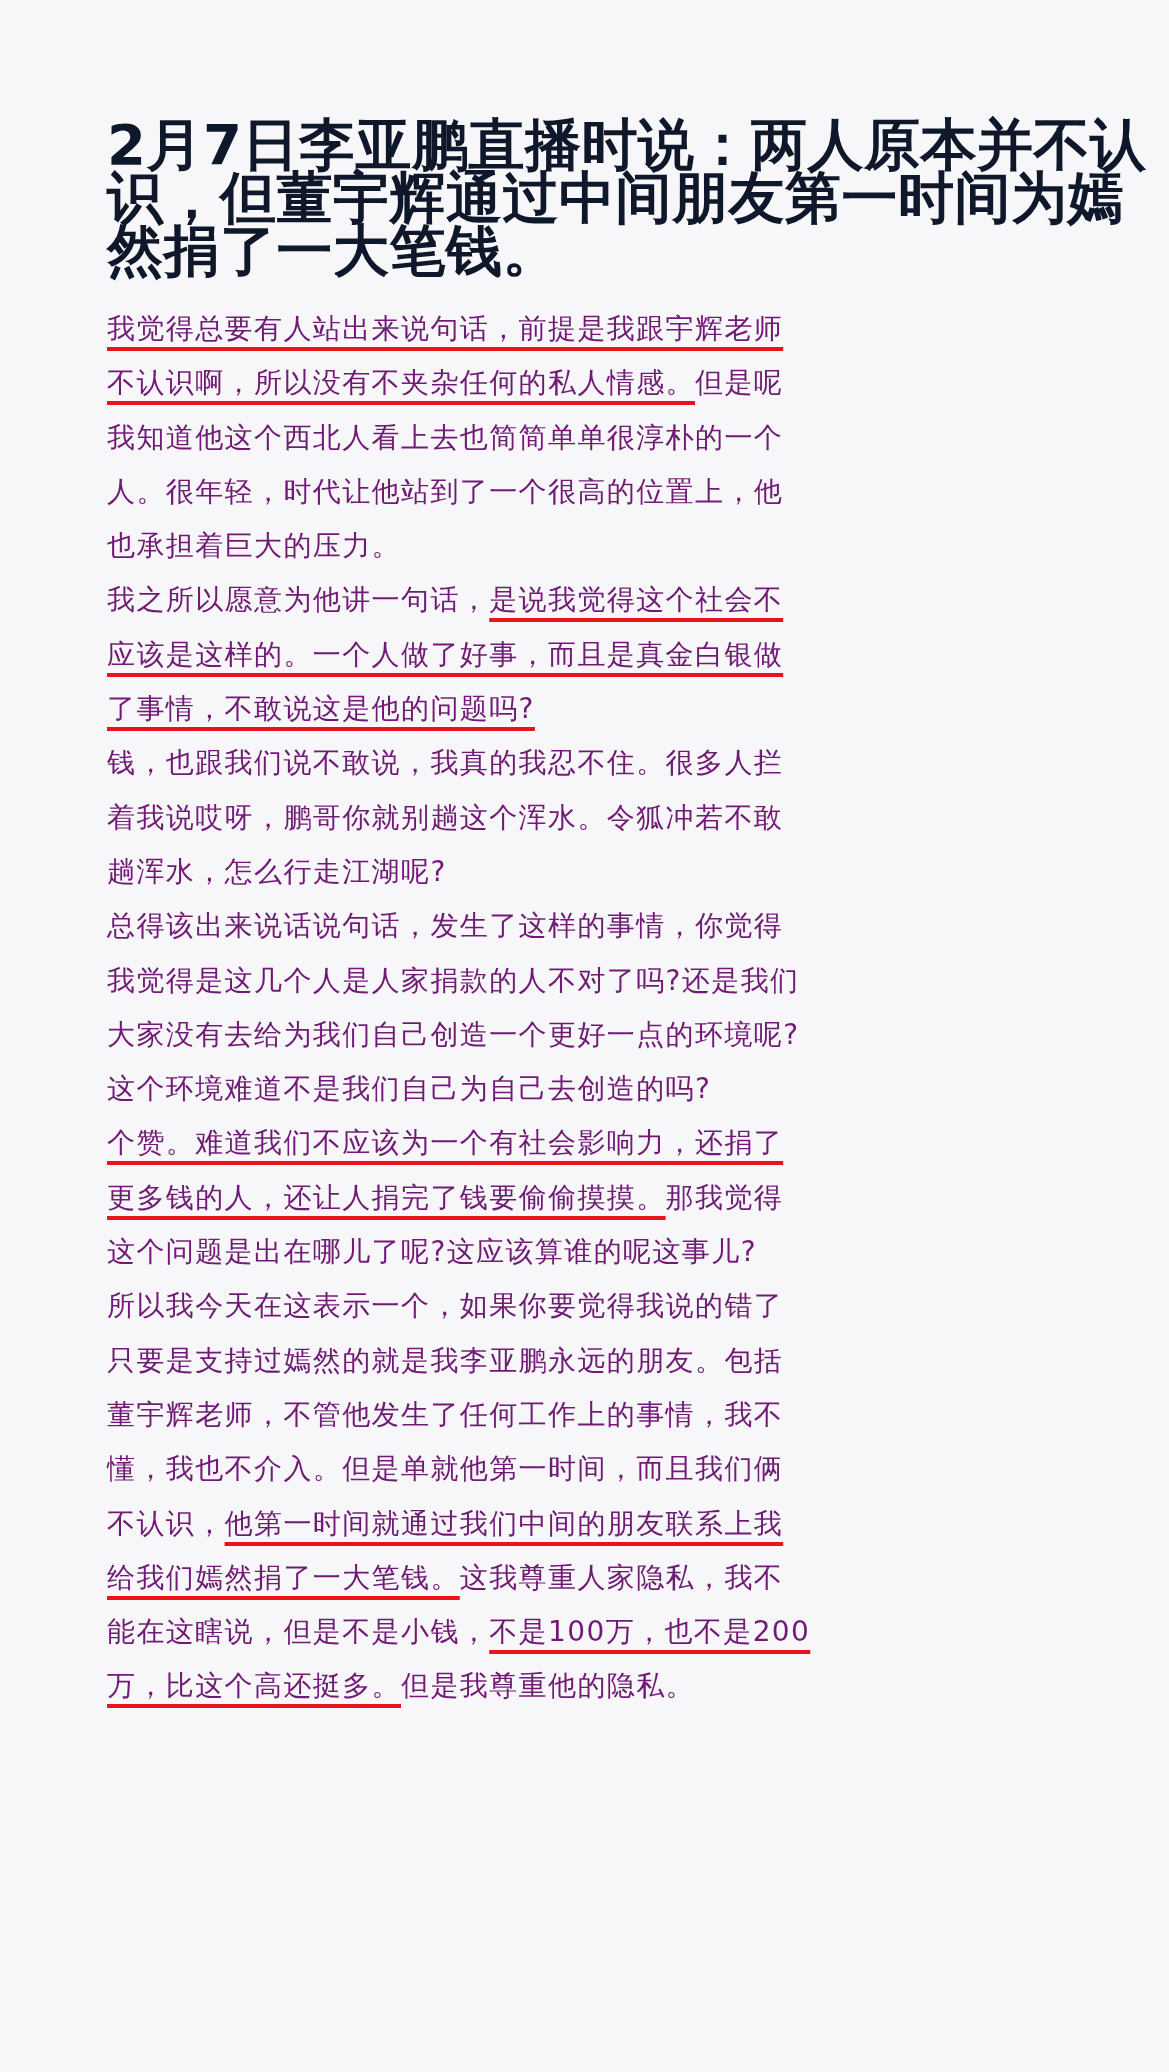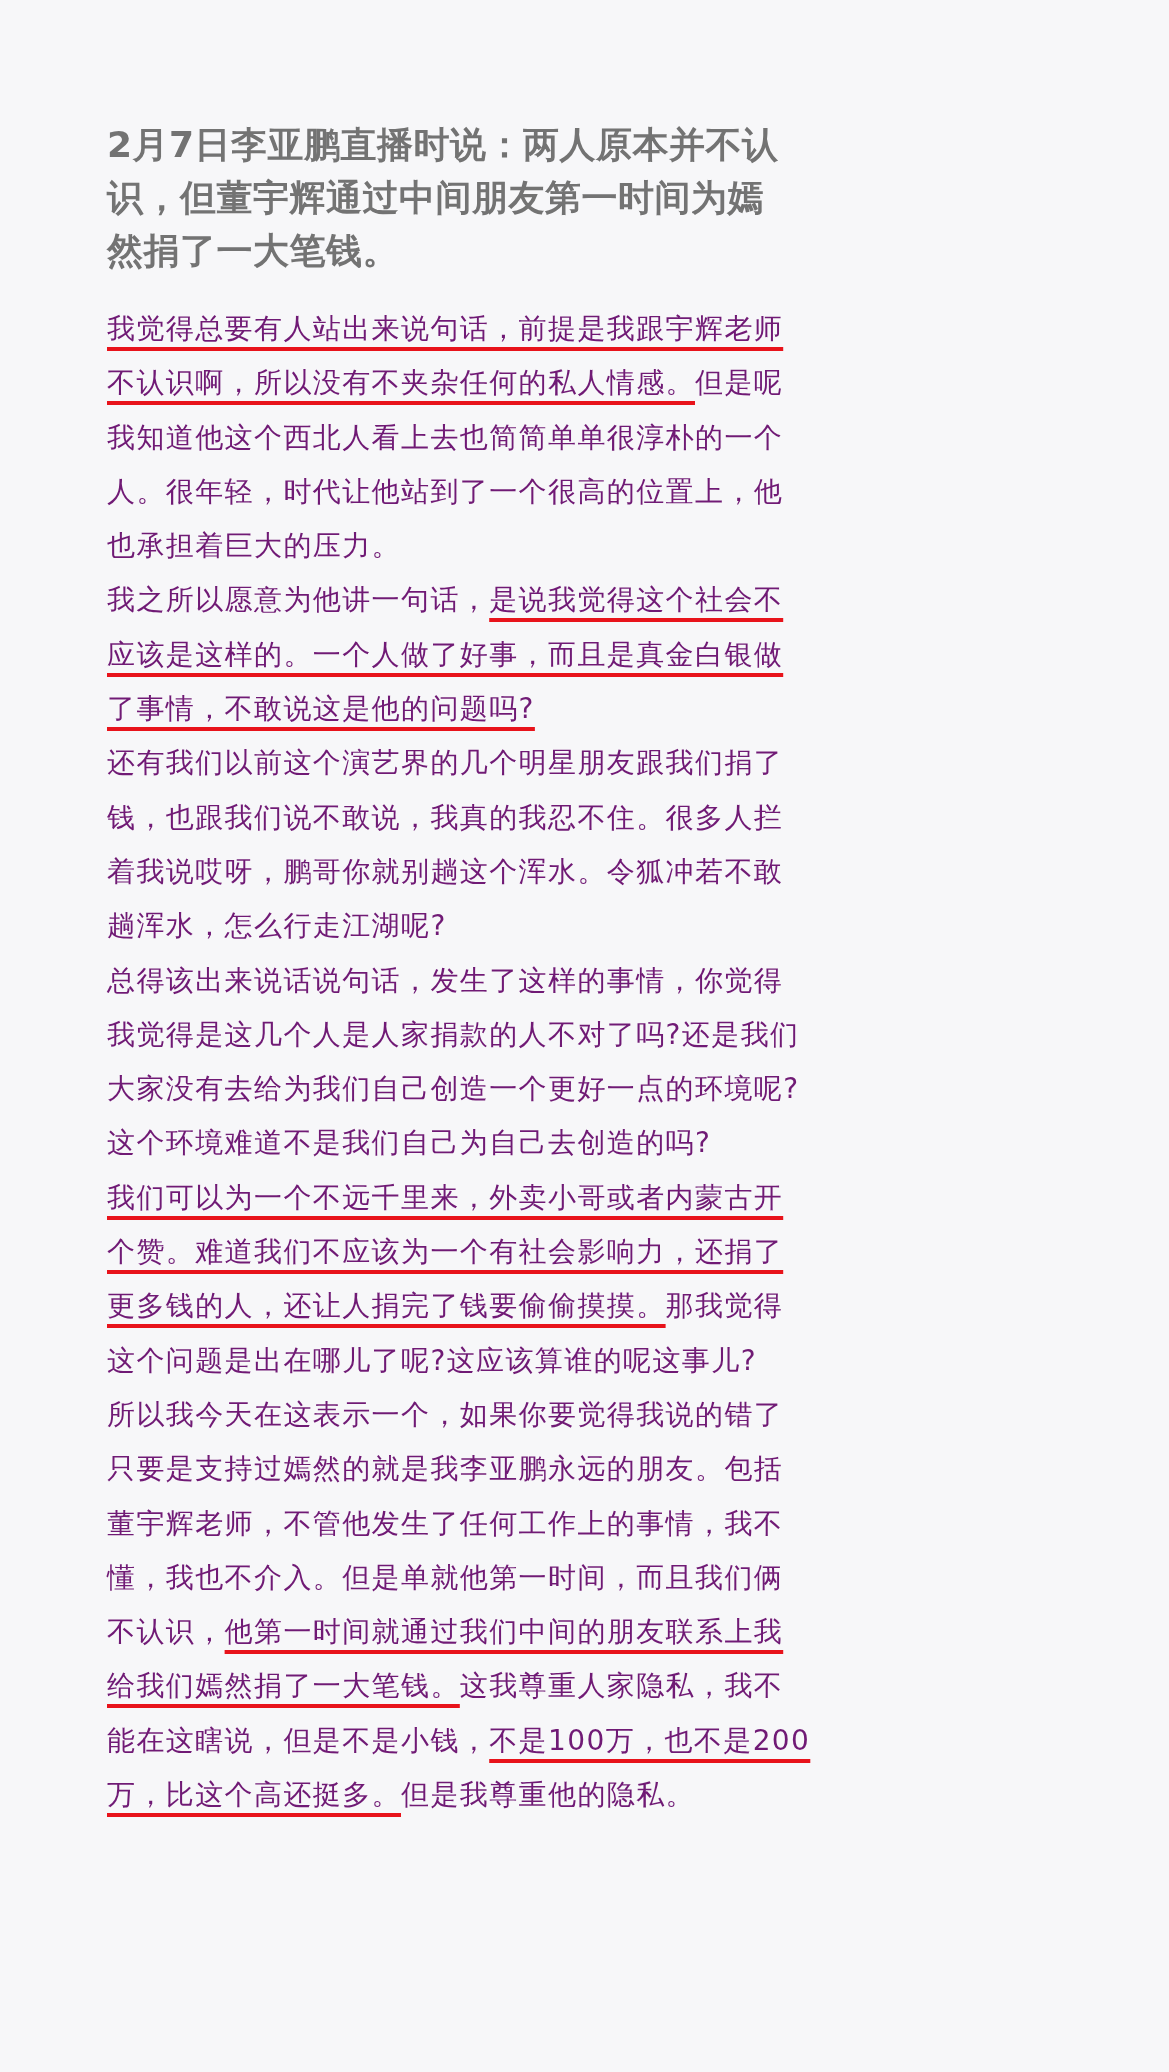--- a/index.html
+++ b/index.html
@@ -6,22 +6,22 @@
   body {
     width: 1169px; height: 2072px;
     background: #f7f7f9;
     font-family: "DejaVu Sans", "Liberation Sans", sans-serif;
     color: #111111;
     overflow: hidden;
   }
   .page { position: relative; width: 1169px; height: 2072px; }
   .title {
     position: absolute; left: 107px; top: 118px; width: 900px;
-    font-size: 36px; font-weight: bold; line-height: 53px;
-    letter-spacing: 0.5px; margin: 0; color: #737373;
+    font-size: 56px; font-weight: bold; line-height: 53px;
+    letter-spacing: 0.5px; margin: 0; color: #0f172a;
   }
   .title .tline { display: block; white-space: nowrap; }
   .body {
     position: absolute; left: 107px; top: 302px; width: 900px;
   }
   .line {
     display: block; white-space: nowrap;
     font-size: 28px; line-height: 54.3px; height: 54.3px;
     letter-spacing: 1.4px; color: #701a75;
   }
@@ -44,29 +44,27 @@
 
   <div class="body" id="quote-body">
       <span class="line"><span></span><span class="hl" style="text-decoration-color: rgb(232, 19, 27);">我觉得总要有人站出来说句话，前提是我跟宇辉老师</span><span></span></span>
       <span class="line"><span></span><span class="hl" style="text-decoration-color: rgb(232, 19, 27);">不认识啊，所以没有不夹杂任何的私人情感。</span><span>但是呢</span></span>
       <span class="line"><span>我知道他这个西北人看上去也简简单单很淳朴的一个</span><span class="hl" style="text-decoration-color: rgb(232, 19, 27);"></span><span></span></span>
       <span class="line"><span>人。很年轻，时代让他站到了一个很高的位置上，他</span><span class="hl" style="text-decoration-color: rgb(232, 19, 27);"></span><span></span></span>
       <span class="line"><span>也承担着巨大的压力。</span><span class="hl" style="text-decoration-color: rgb(232, 19, 27);"></span><span></span></span>
       <span class="line"><span>我之所以愿意为他讲一句话，</span><span class="hl" style="text-decoration-color: rgb(232, 19, 27);">是说我觉得这个社会不</span><span></span></span>
       <span class="line"><span></span><span class="hl" style="text-decoration-color: rgb(232, 19, 27);">应该是这样的。一个人做了好事，而且是真金白银做</span><span></span></span>
       <span class="line"><span></span><span class="hl" style="text-decoration-color: rgb(232, 19, 27);">了事情，不敢说这是他的问题吗?</span><span></span></span>
-      <span class="line"><span>还有我们以前这个演艺界的几个明星朋友跟我们捐了</span><span class="hl" style="text-decoration-color: rgb(232, 19, 27);"></span><span></span></span>
       <span class="line"><span>钱，也跟我们说不敢说，我真的我忍不住。很多人拦</span><span class="hl" style="text-decoration-color: rgb(232, 19, 27);"></span><span></span></span>
       <span class="line"><span>着我说哎呀，鹏哥你就别趟这个浑水。令狐冲若不敢</span><span class="hl" style="text-decoration-color: rgb(232, 19, 27);"></span><span></span></span>
       <span class="line"><span>趟浑水，怎么行走江湖呢?</span><span class="hl" style="text-decoration-color: rgb(232, 19, 27);"></span><span></span></span>
       <span class="line"><span>总得该出来说话说句话，发生了这样的事情，你觉得</span><span class="hl" style="text-decoration-color: rgb(232, 19, 27);"></span><span></span></span>
       <span class="line"><span>我觉得是这几个人是人家捐款的人不对了吗?还是我们</span><span class="hl" style="text-decoration-color: rgb(232, 19, 27);"></span><span></span></span>
       <span class="line"><span>大家没有去给为我们自己创造一个更好一点的环境呢?</span><span class="hl" style="text-decoration-color: rgb(232, 19, 27);"></span><span></span></span>
       <span class="line"><span>这个环境难道不是我们自己为自己去创造的吗?</span><span class="hl" style="text-decoration-color: rgb(232, 19, 27);"></span><span></span></span>
-      <span class="line"><span></span><span class="hl" style="text-decoration-color: rgb(232, 19, 27);">我们可以为一个不远千里来，外卖小哥或者内蒙古开</span><span></span></span>
       <span class="line"><span></span><span class="hl" style="text-decoration-color: rgb(232, 19, 27);">个赞。难道我们不应该为一个有社会影响力，还捐了</span><span></span></span>
       <span class="line"><span></span><span class="hl" style="text-decoration-color: rgb(232, 19, 27);">更多钱的人，还让人捐完了钱要偷偷摸摸。</span><span>那我觉得</span></span>
       <span class="line"><span>这个问题是出在哪儿了呢?这应该算谁的呢这事儿?</span><span class="hl" style="text-decoration-color: rgb(232, 19, 27);"></span><span></span></span>
       <span class="line"><span>所以我今天在这表示一个，如果你要觉得我说的错了</span><span class="hl" style="text-decoration-color: rgb(232, 19, 27);"></span><span></span></span>
       <span class="line"><span>只要是支持过嫣然的就是我李亚鹏永远的朋友。包括</span><span class="hl" style="text-decoration-color: rgb(232, 19, 27);"></span><span></span></span>
       <span class="line"><span>董宇辉老师，不管他发生了任何工作上的事情，我不</span><span class="hl" style="text-decoration-color: rgb(232, 19, 27);"></span><span></span></span>
       <span class="line"><span>懂，我也不介入。但是单就他第一时间，而且我们俩</span><span class="hl" style="text-decoration-color: rgb(232, 19, 27);"></span><span></span></span>
       <span class="line"><span>不认识，</span><span class="hl" style="text-decoration-color: rgb(232, 19, 27);">他第一时间就通过我们中间的朋友联系上我</span><span></span></span>
       <span class="line"><span></span><span class="hl" style="text-decoration-color: rgb(232, 19, 27);">给我们嫣然捐了一大笔钱。</span><span>这我尊重人家隐私，我不</span></span>
       <span class="line"><span>能在这瞎说，但是不是小钱，</span><span class="hl" style="text-decoration-color: rgb(232, 19, 27);">不是100万，也不是200</span><span></span></span>

